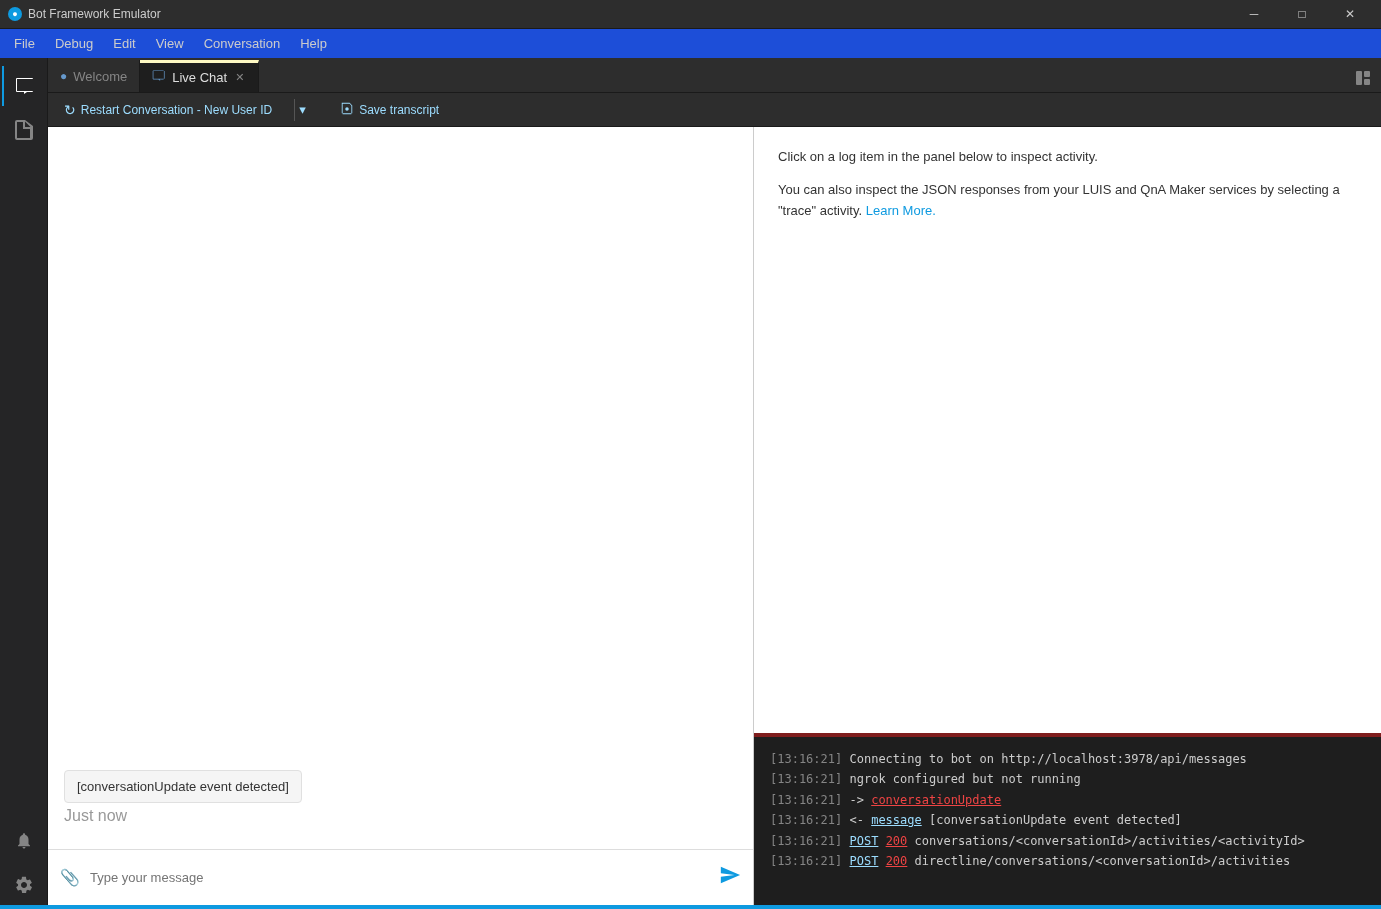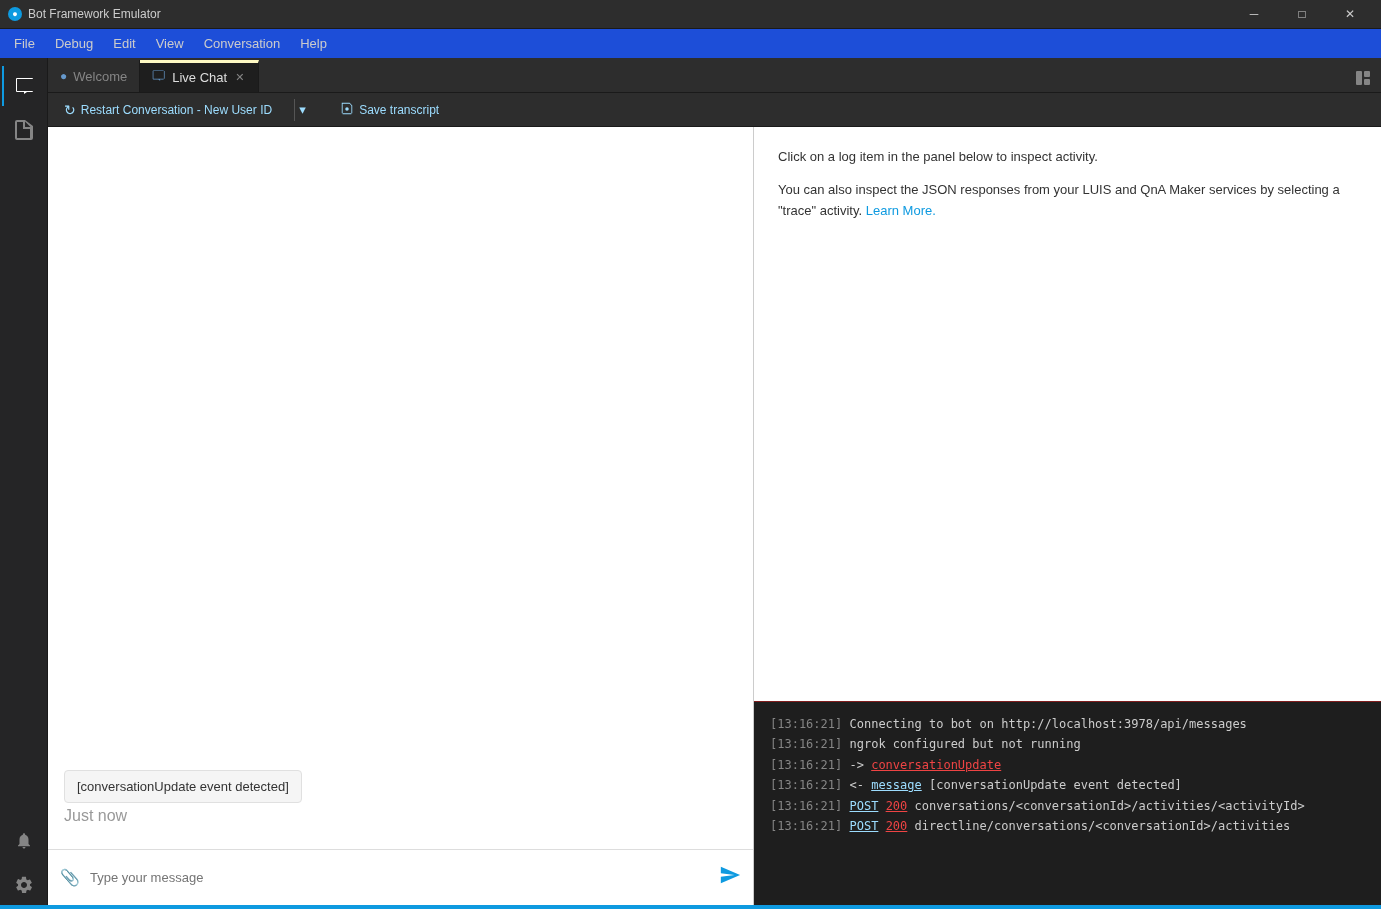--- a/index.html
+++ b/index.html
@@ -293,38 +293,38 @@
       display: flex;
       flex-direction: column;
       background: #fff;
       overflow: hidden;
     }
 
     #inspector-top {
       flex: 1;
       padding: 20px 24px;
       overflow-y: auto;
-      border-bottom: 1px solid #7f1d1d;
+      border-bottom: 4px solid #7f1d1d;
     }
 
     .inspector-hint {
       color: #333;
       font-size: 13px;
       line-height: 1.6;
       margin-bottom: 12px;
     }
 
     .learn-more-link {
       color: #0e9ae0;
       text-decoration: none;
       cursor: pointer;
     }
 
     #log-panel {
-      height: 203px;
+      height: 168px;
       overflow-y: auto;
       padding: 12px 16px;
       background: #1e1e1e;
       font-family: 'Consolas', monospace;
       font-size: 12px;
     }
 
     .log-line {
       line-height: 1.7;
       color: #ccc;

